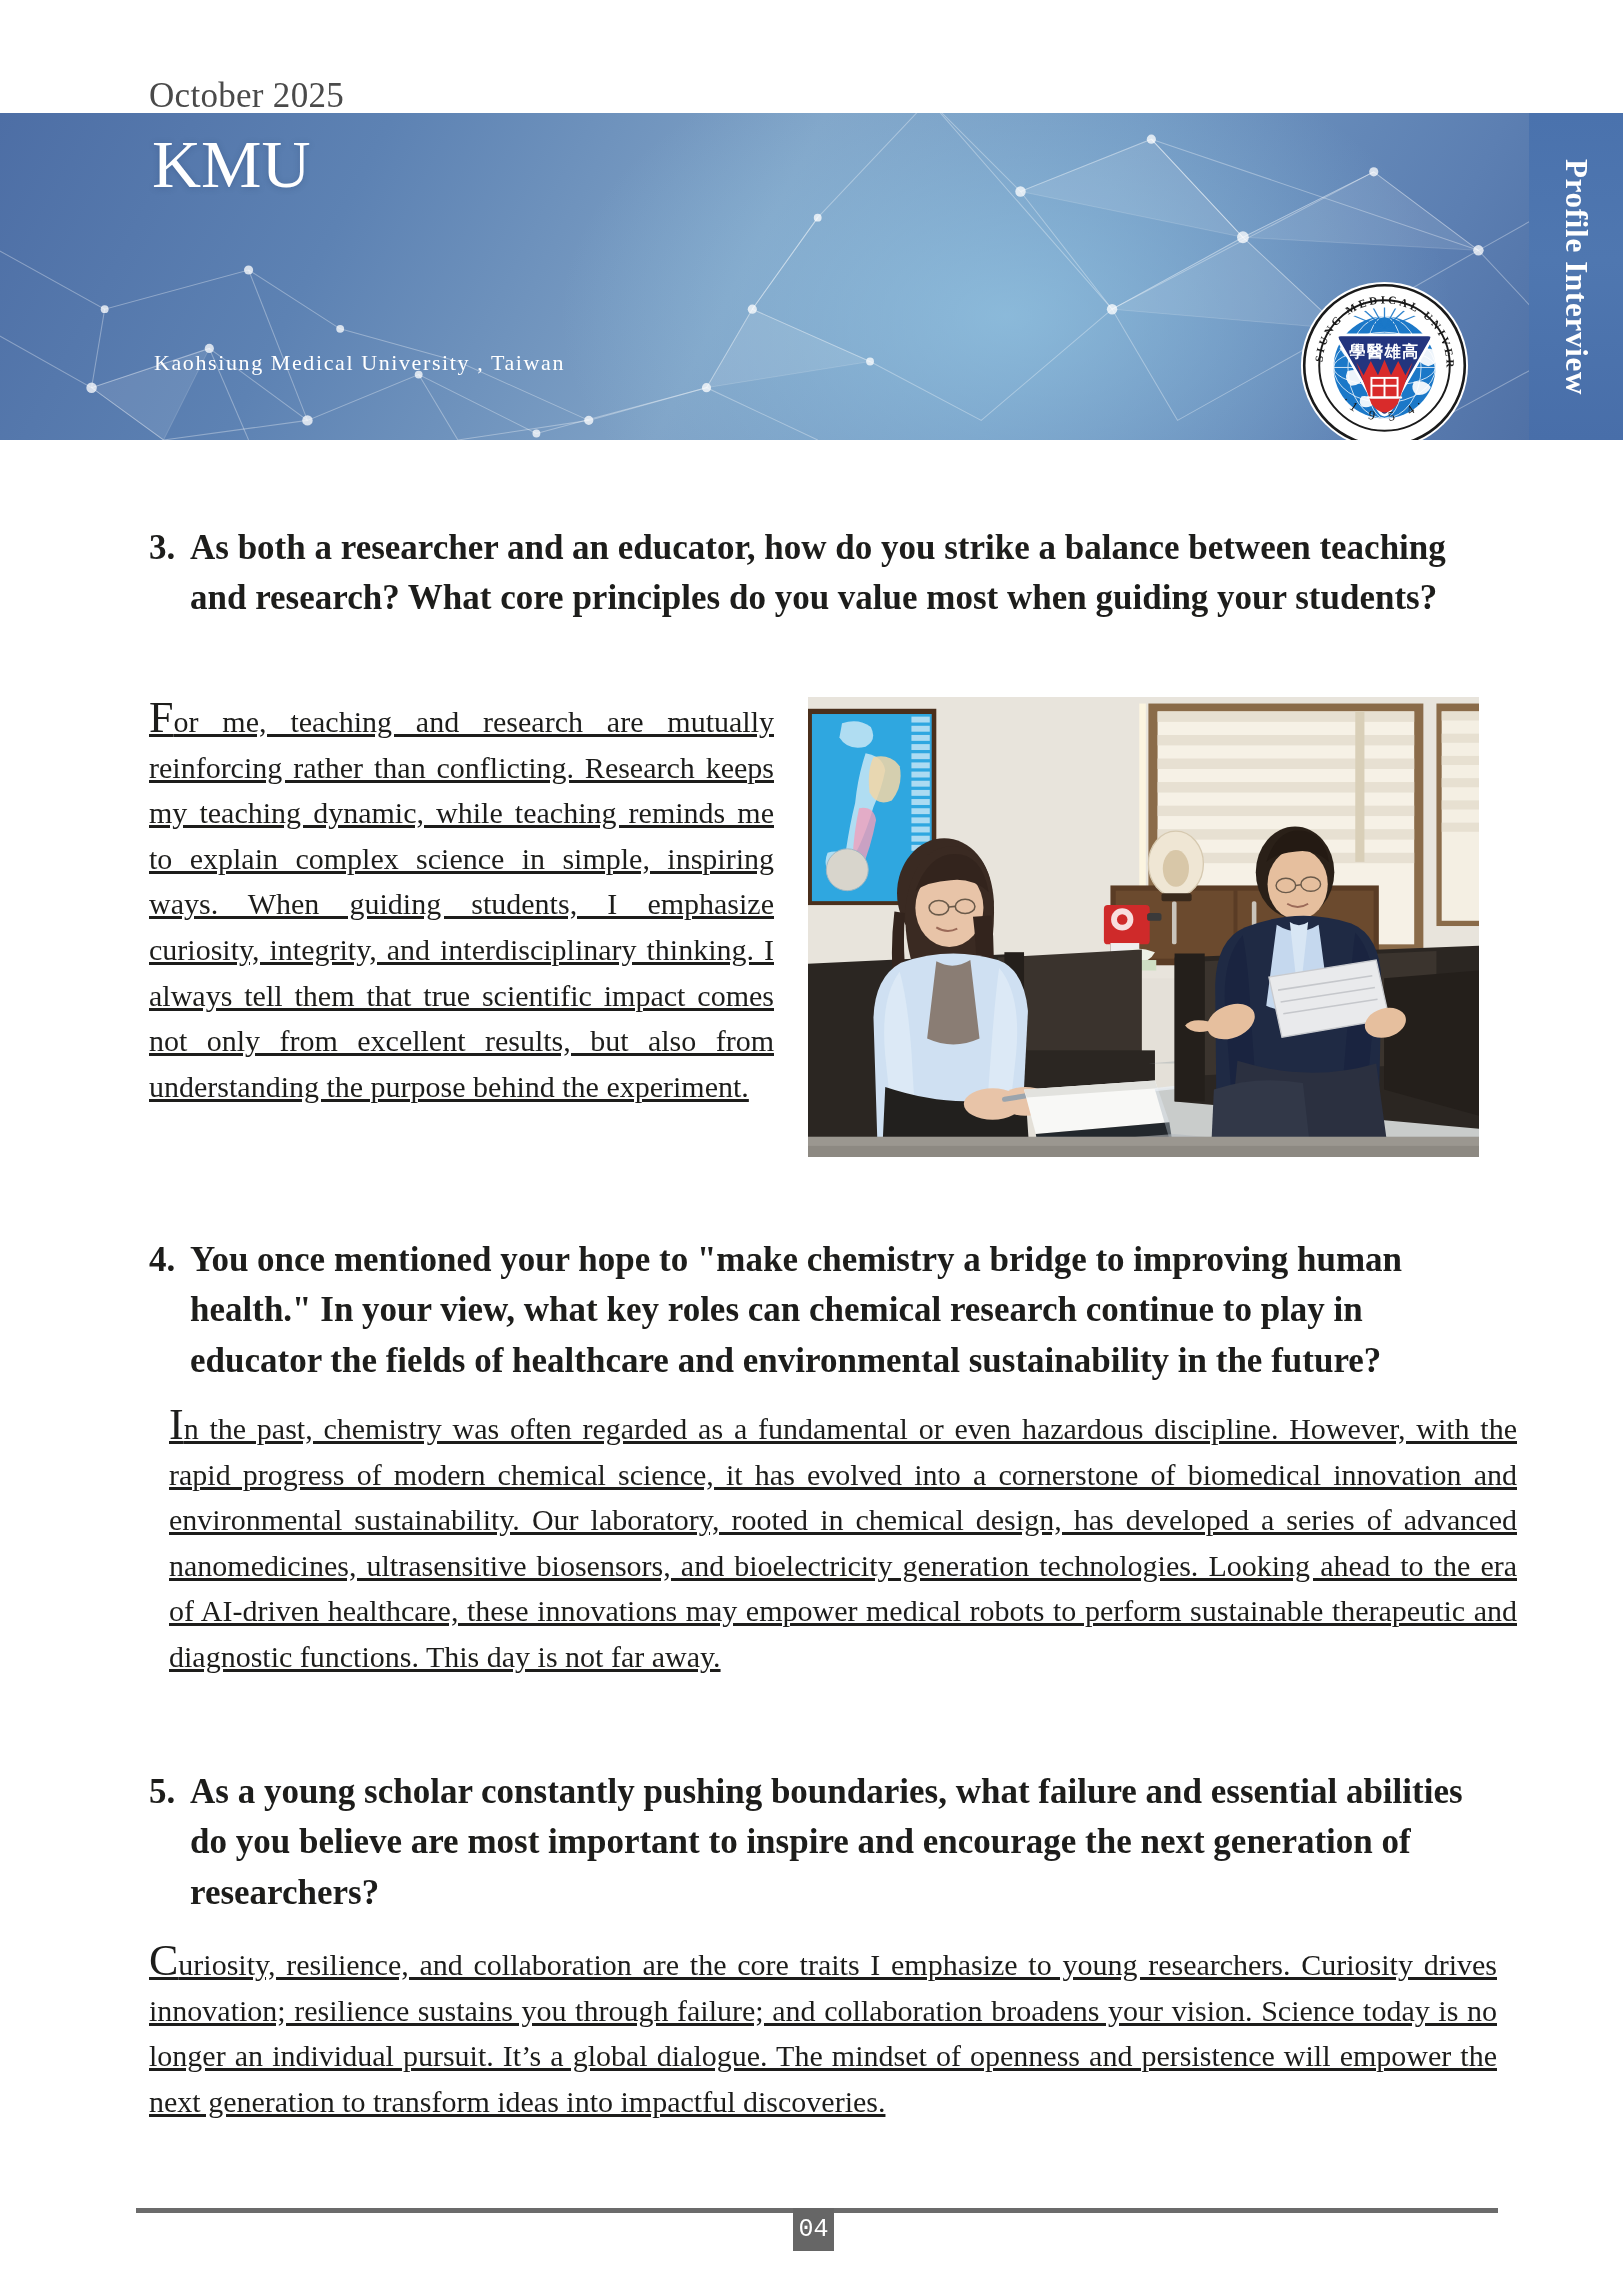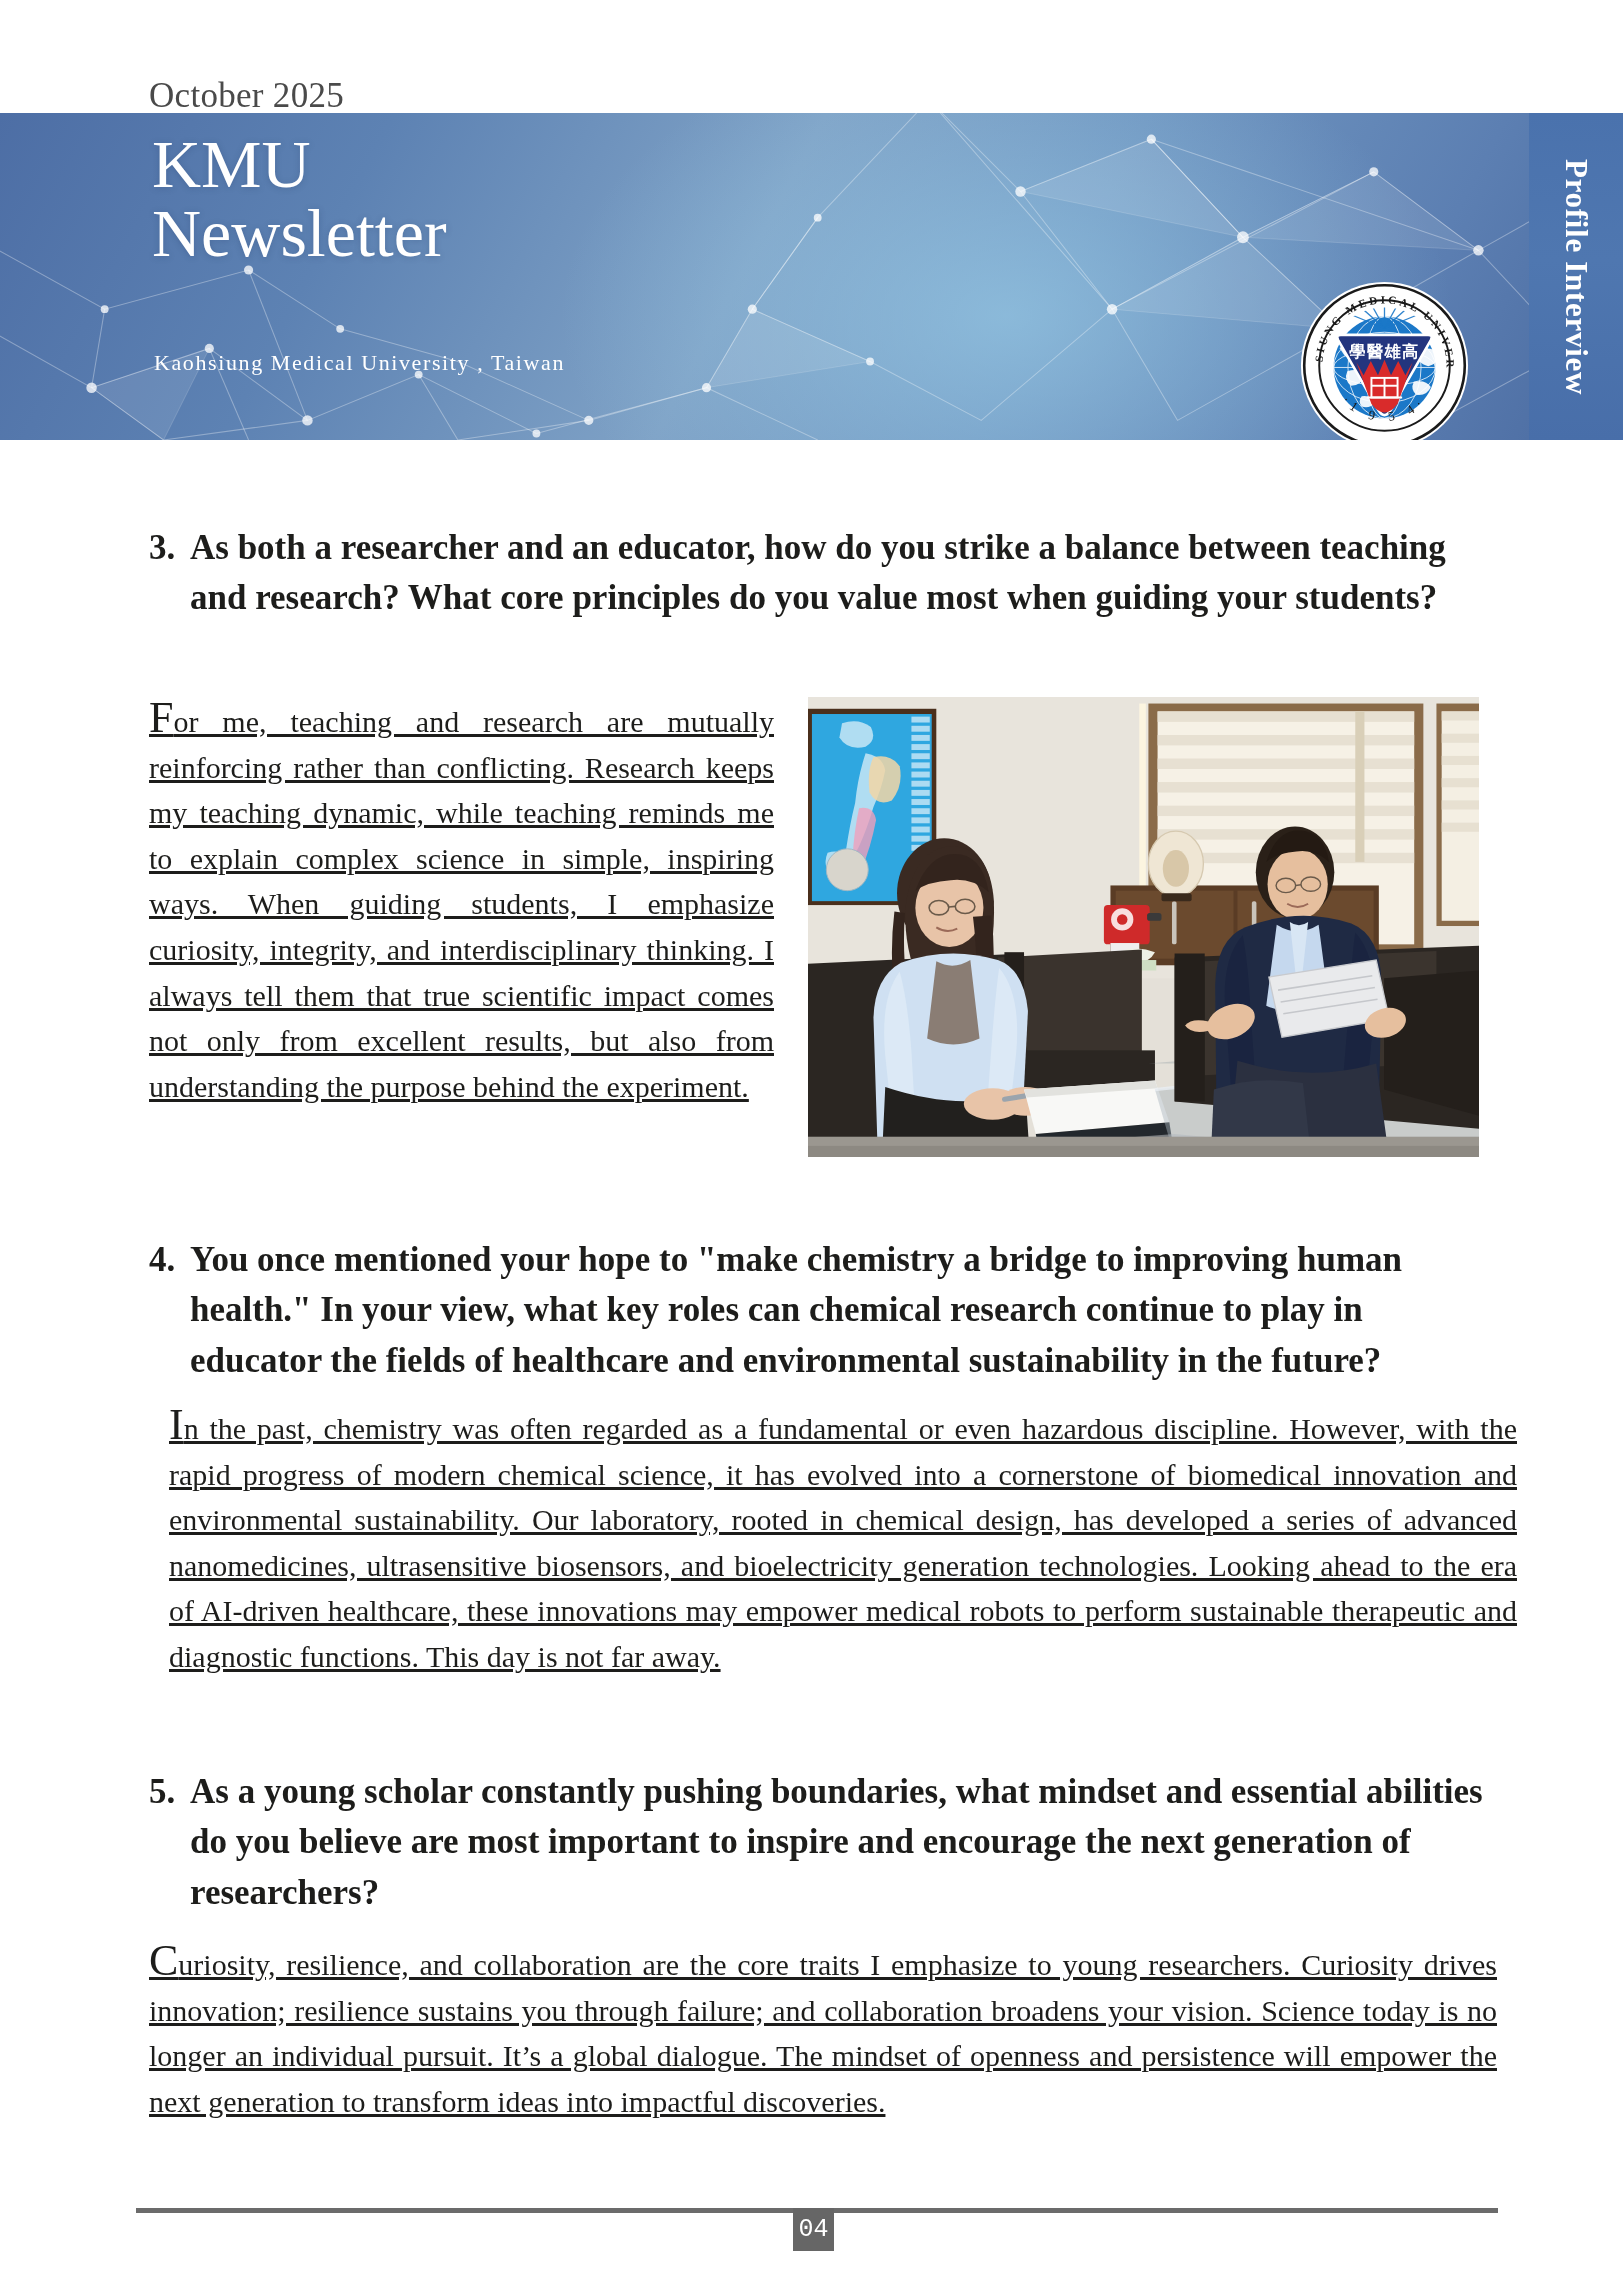--- a/index.html
+++ b/index.html
@@ -175,21 +175,20 @@
         <circle cx="1330" cy="380" r="6"></circle>
       <circle cx="1250" cy="160" r="6"></circle>
         <circle cx="900" cy="470" r="7"></circle>
       <circle cx="2420" cy="120" r="7"></circle>
         <circle cx="820" cy="490" r="6"></circle>
     </g>
   </svg>
 
   <div class="mast-title">
     <span>KMU</span>
-    <span class="l2">Newsletter</span>
   </div>
 
   <div class="mast-sub">Kaohsiung  Medical  University , Taiwan</div>
 
   <svg class="logo" viewBox="0 0 262 262">
     <defs>
       <path id="arcTop" d="M 36 131 A 95 95 0 0 1 226 131"></path>
       <path id="arcBot" d="M 46 131 A 85 85 0 0 0 216 131"></path>
     </defs>
     <circle cx="131" cy="131" r="128" fill="#ffffff"></circle>
@@ -430,21 +429,21 @@
   <span class="qnum">4.</span>
   <span class="qtext">You once mentioned your hope to "make chemistry a bridge to improving human health." In your view, what key roles can chemical research continue to play in educator the fields of healthcare and environmental sustainability in the future?</span>
 </div>
 
 <div class="body-par" style="left:149px;top:1406px;width:1348px;margin-left:20px;">
   <span class="cap">I</span><span>n the past, chemistry was often regarded as a fundamental or even hazardous discipline. However, with the rapid progress of modern chemical science, it has evolved into a cornerstone of biomedical innovation and environmental sustainability. Our laboratory, rooted in chemical design, has developed a series of advanced nanomedicines, ultrasensitive biosensors, and bioelectricity generation technologies. Looking ahead to the era of AI-driven healthcare, these innovations may empower medical robots to perform sustainable therapeutic and diagnostic functions. This day is not far away.</span>
 </div>
 
 <div class="q-heading" style="left:149px;top:1767px;width:1348px;">
   <span class="qnum">5.</span>
-  <span class="qtext">As a young scholar constantly pushing boundaries, what mindset and essential abilities do you believe are most important to inspire and encourage the next generation of researchers?</span>
+  <span class="qtext">As a young scholar constantly pushing boundaries, what failure and essential abilities do you believe are most important to inspire and encourage the next generation of researchers?</span>
 </div>
 
 <div class="body-par" style="left:149px;top:1942px;width:1348px;">
   <span class="cap">C</span><span>uriosity, resilience, and collaboration are the core traits I emphasize to young researchers. Curiosity drives innovation; resilience sustains you through failure; and collaboration broadens your vision. Science today is no longer an individual pursuit. It’s a global dialogue. The mindset of openness and persistence will empower the next generation to transform ideas into impactful discoveries.</span>
 </div>
 
 <div class="footer-rule"></div>
 <div class="page-badge">04</div>
 
 

